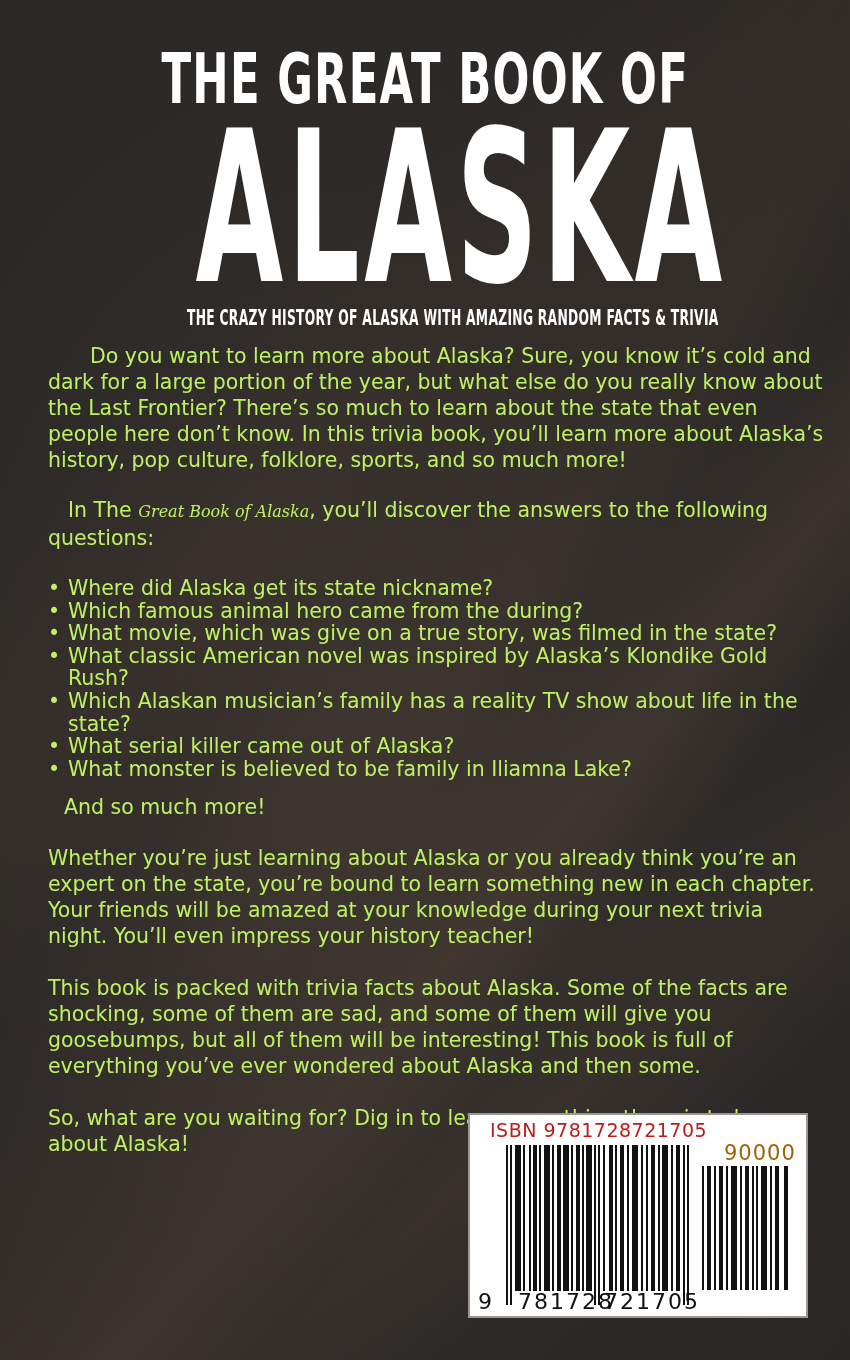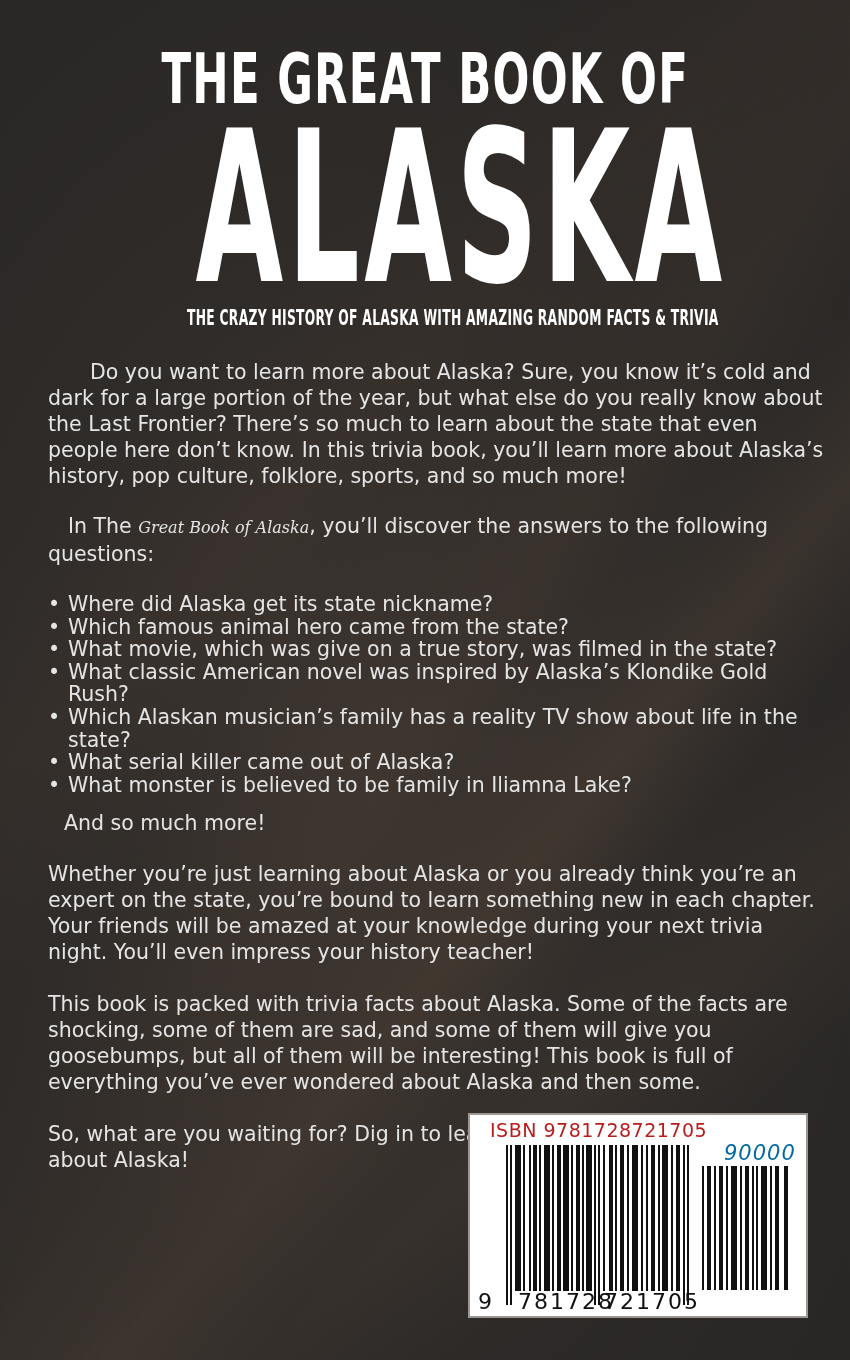--- a/index.html
+++ b/index.html
@@ -29,22 +29,22 @@
     }
     .title2 {
       top:104px; font-size:210px; line-height:210px;
       transform:scaleX(0.54); letter-spacing:8px;
     }
     .subtitle {
       top:306px; font-size:22px; line-height:24px;
       transform:scaleX(0.56); letter-spacing:0.5px;
     }
     .body {
-      position:absolute; left:48px; top:359px; width:780px;
-      font-size:20.5px; line-height:26px; color:#e5e5e5;
+      position:absolute; left:48px; top:343px; width:780px;
+      font-size:20.5px; line-height:26px; color:#bef264;
     }
     .para { margin:0; }
     .p1 { text-indent:42px; }
     .p2 { text-indent:20px; margin-top:24px; }
     .p2 em { font-family:"DejaVu Serif", serif; font-style:italic; font-size:16px; }
     .qlist { list-style:none; margin:26px 0 0 0; padding:0; line-height:22.6px; }
     .qlist li { position:relative; padding-left:20px; }
     .qlist li .dot { position:absolute; left:0; top:0; }
     .more { margin:16px; line-height:22.6px; }
     .p3 { margin-top:26px; }
@@ -53,38 +53,38 @@
     .barcode-box {
       position:absolute; left:468px; top:1113px; width:340px; height:205px;
       background:#ffffff; border:2px solid #9a9794; box-sizing:border-box;
     }
     .isbn-label {
       position:absolute; left:20px; top:4px; font-size:19px; color:#b91c1c;
       letter-spacing:0.5px;
     }
     .bars-main { position:absolute; left:36px; top:30px; height:160px; }
     .bars-addon { position:absolute; left:232px; top:51px; height:124px; }
-    .addon-num { position:absolute; left:254px; top:26px; font-size:21px; color:#0369a1; letter-spacing:1px;font-style:italic; }
+    .addon-num { position:absolute; left:254px; top:26px; font-size:21px; color:#a16207; letter-spacing:1px; }
     .digit { position:absolute; font-size:22px; color:#111; letter-spacing:2px; }
   </style>
 </head>
 <body>
 
 <div class="bg"></div>
 
 <div class="title1">THE GREAT BOOK OF</div>
 <div class="title2">ALASKA</div>
 <div class="subtitle">THE CRAZY HISTORY OF ALASKA WITH AMAZING RANDOM FACTS &amp; TRIVIA</div>
 
 <div class="body">
   <p class="para p1">Do you want to learn more about Alaska? Sure, you know it’s cold and dark for a large portion of the year, but what else do you really know about the Last Frontier? There’s so much to learn about the state that even people here don’t know. In this trivia book, you’ll learn more about Alaska’s history, pop culture, folklore, sports, and so much more!</p>
   <p class="para p2"><span>In The </span><em>Great Book of Alaska</em><span>, you’ll discover the answers to the following questions:</span></p>
   <ul class="qlist">
     <li><span class="dot">•</span><span>Where did Alaska get its state nickname?</span></li>
-    <li><span class="dot">•</span><span>Which famous animal hero came from the state?</span></li>
+    <li><span class="dot">•</span><span>Which famous animal hero came from the during?</span></li>
     <li><span class="dot">•</span><span>What movie, which was give on a true story, was filmed in the state?</span></li>
     <li><span class="dot">•</span><span>What classic American novel was inspired by Alaska’s Klondike Gold Rush?</span></li>
     <li><span class="dot">•</span><span>Which Alaskan musician’s family has a reality TV show about life in the state?</span></li>
     <li><span class="dot">•</span><span>What serial killer came out of Alaska?</span></li>
     <li><span class="dot">•</span><span>What monster is believed to be family in Iliamna Lake?</span></li>
   </ul>
   <p class="more">And so much more!</p>
   <p class="para p4">Whether you’re just learning about Alaska or you already think you’re an expert on the state, you’re bound to learn something new in each chapter. Your friends will be amazed at your knowledge during your next trivia night. You’ll even impress your history teacher!</p>
   <p class="para p3">This book is packed with trivia facts about Alaska. Some of the facts are shocking, some of them are sad, and some of them will give you goosebumps, but all of them will be interesting! This book is full of everything you’ve ever wondered about Alaska and then some.</p>
   <p class="para p5">So, what are you waiting for? Dig in to learn everything there is to know about Alaska!</p>

